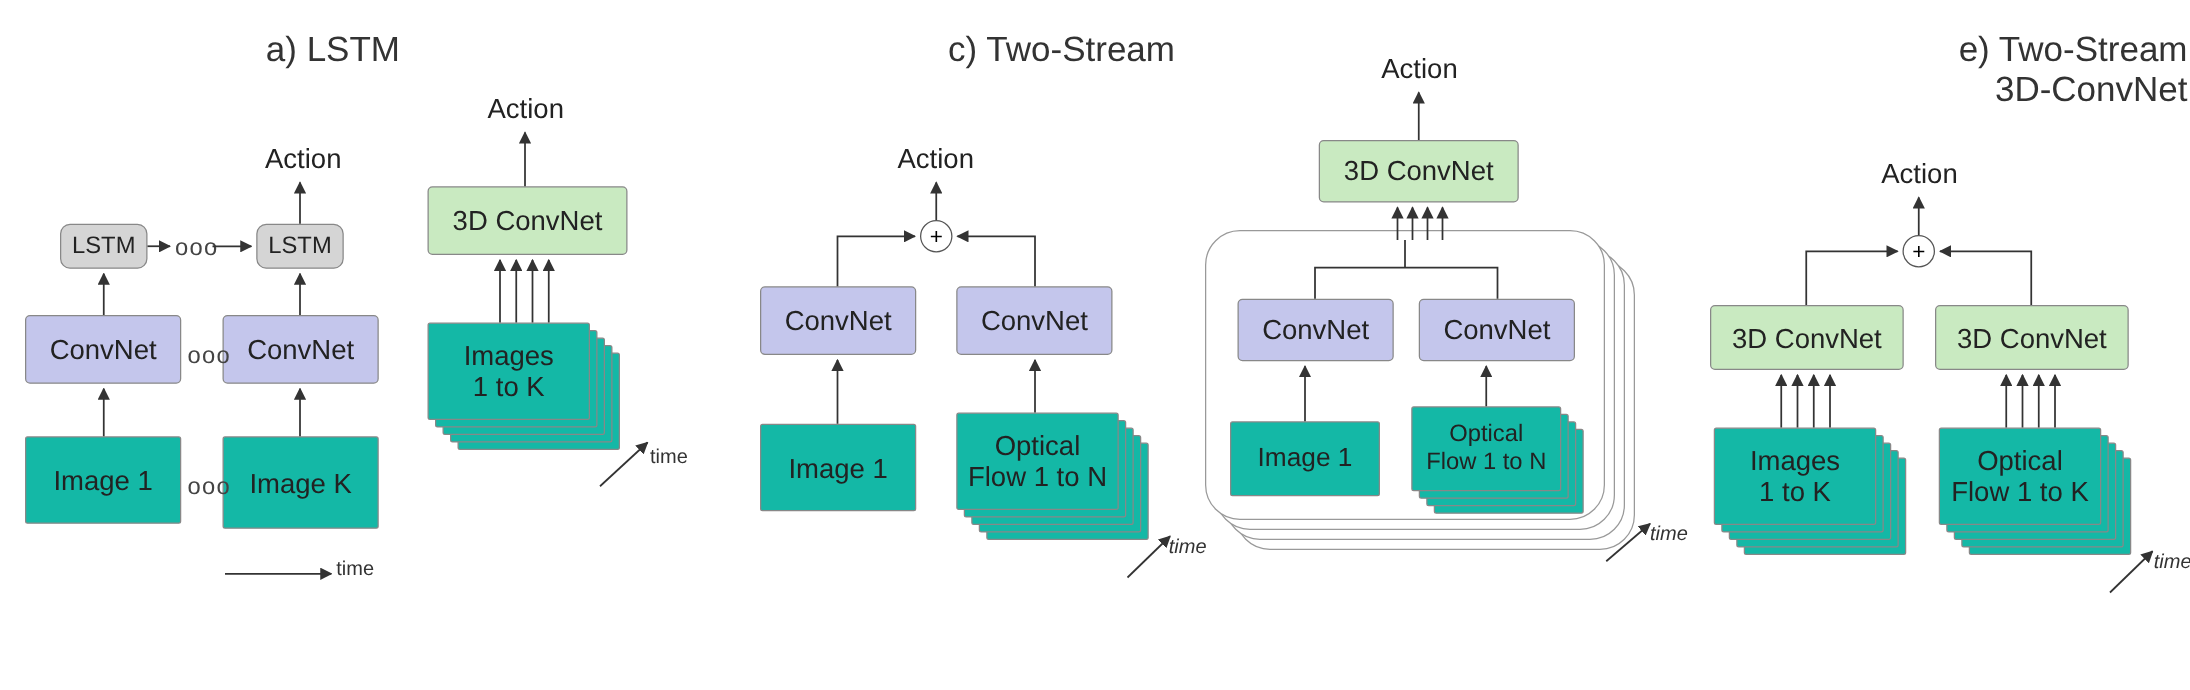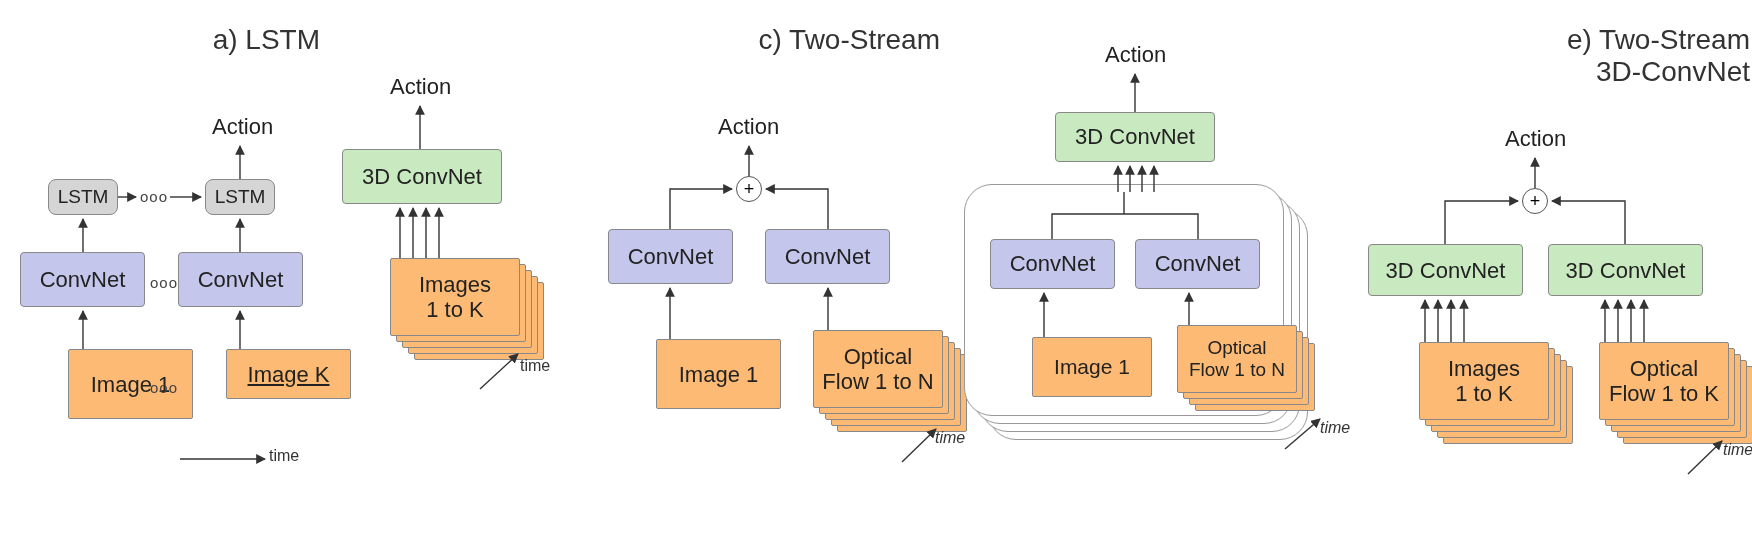--- a/index.html
+++ b/index.html
@@ -47,23 +47,23 @@
     text-align: center;
     font-size: 22px;
     color: #222;
     background: #fff;
     line-height: 1.15;
   }
   .block.small { font-size: 19px; border-radius: 8px; }
   .purple { background: #c4c6ec; }
   .green  { background: #c9eac1; }
   .gray   { background: #d5d5d5; }
-  .white  { background: #fdba74; margin-left: 48px; }
+  .white  { background: #14b8a6; }
   .label  { position: absolute; font-size: 22px; color: #222; }
-  .ooo    { position: absolute; font-size: 15px; letter-spacing: 1px; color: #444; }
+  .ooo    { position: absolute; font-size: 19px; letter-spacing: 1px; color: #444; }
   .time   { position: absolute; font-size: 16px; color: #333; }
   .plus-circle {
     position: absolute;
     width: 26px; height: 26px;
     border: 1px solid #555;
     border-radius: 50%;
     display: flex; align-items: center; justify-content: center;
     font-size: 18px; background: #fff;
     line-height: 1;
   }
@@ -88,21 +88,21 @@
 
       <div class="block gray small" style="left:48px; top:115px; width:70px; height:36px;">LSTM</div>
       <div class="block gray small" style="left:205px; top:115px; width:70px; height:36px;">LSTM</div>
       <div class="ooo" style="left:140px; top:124px;">ooo</div>
 
       <div class="block purple" style="left:20px; top:188px; width:125px; height:55px;">ConvNet</div>
       <div class="block purple" style="left:178px; top:188px; width:125px; height:55px;">ConvNet</div>
       <div class="ooo" style="left:150px; top:210px;">ooo</div>
 
       <div class="block white" style="left:20px; top:285px; width:125px; height:70px; border-radius:2px;">Image 1</div>
-      <div class="block white" style="left:178px; top:285px; width:125px; height:50px; border-radius:2px;text-decoration:underline;">Image K</div>
+      <div class="block white" style="left:178px; top:285px; width:125px; height:74px; border-radius:2px;">Image K</div>
       <div class="ooo" style="left:150px; top:315px;">ooo</div>
 
       <div class="time" style="left:269px; top:383px;">time</div>
 
       <svg class="arrows" width="320" height="460">
         <defs>
           <marker id="ah" viewBox="0 0 10 10" refX="9" refY="5" markerWidth="7" markerHeight="7" orient="auto-start-reverse">
             <path d="M0,0 L10,5 L0,10 z" fill="#333"></path>
           </marker>
         </defs>

